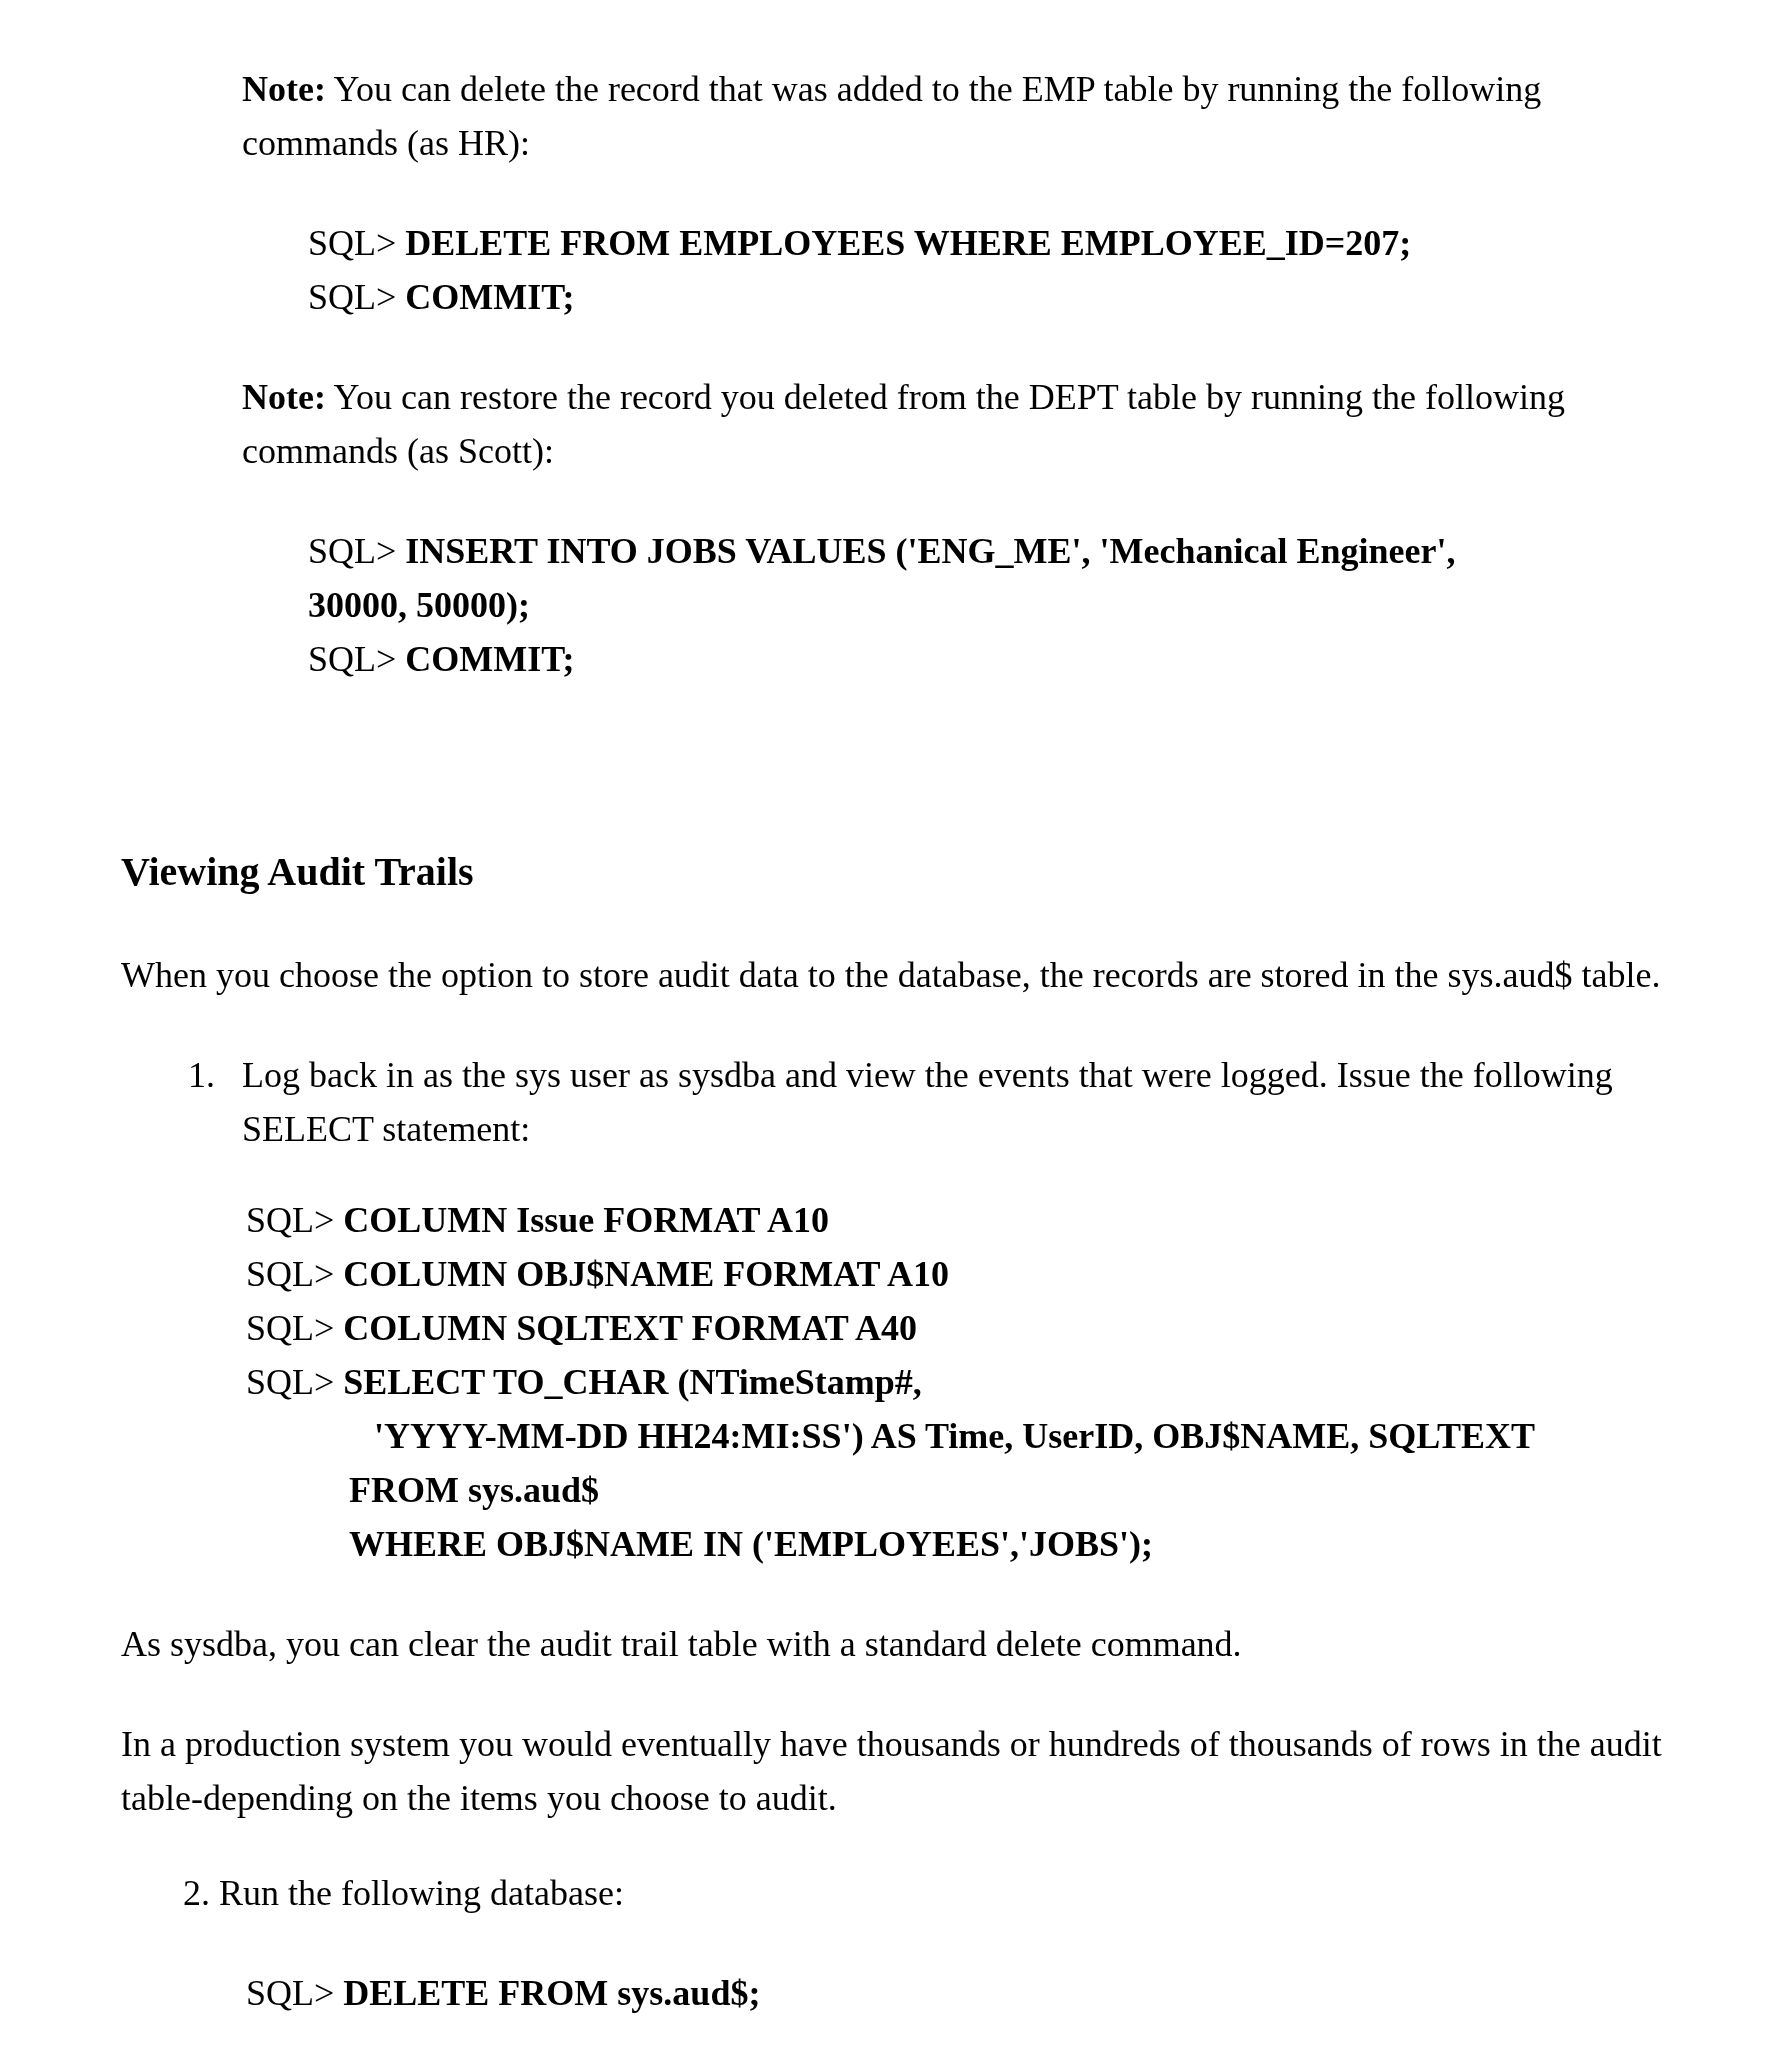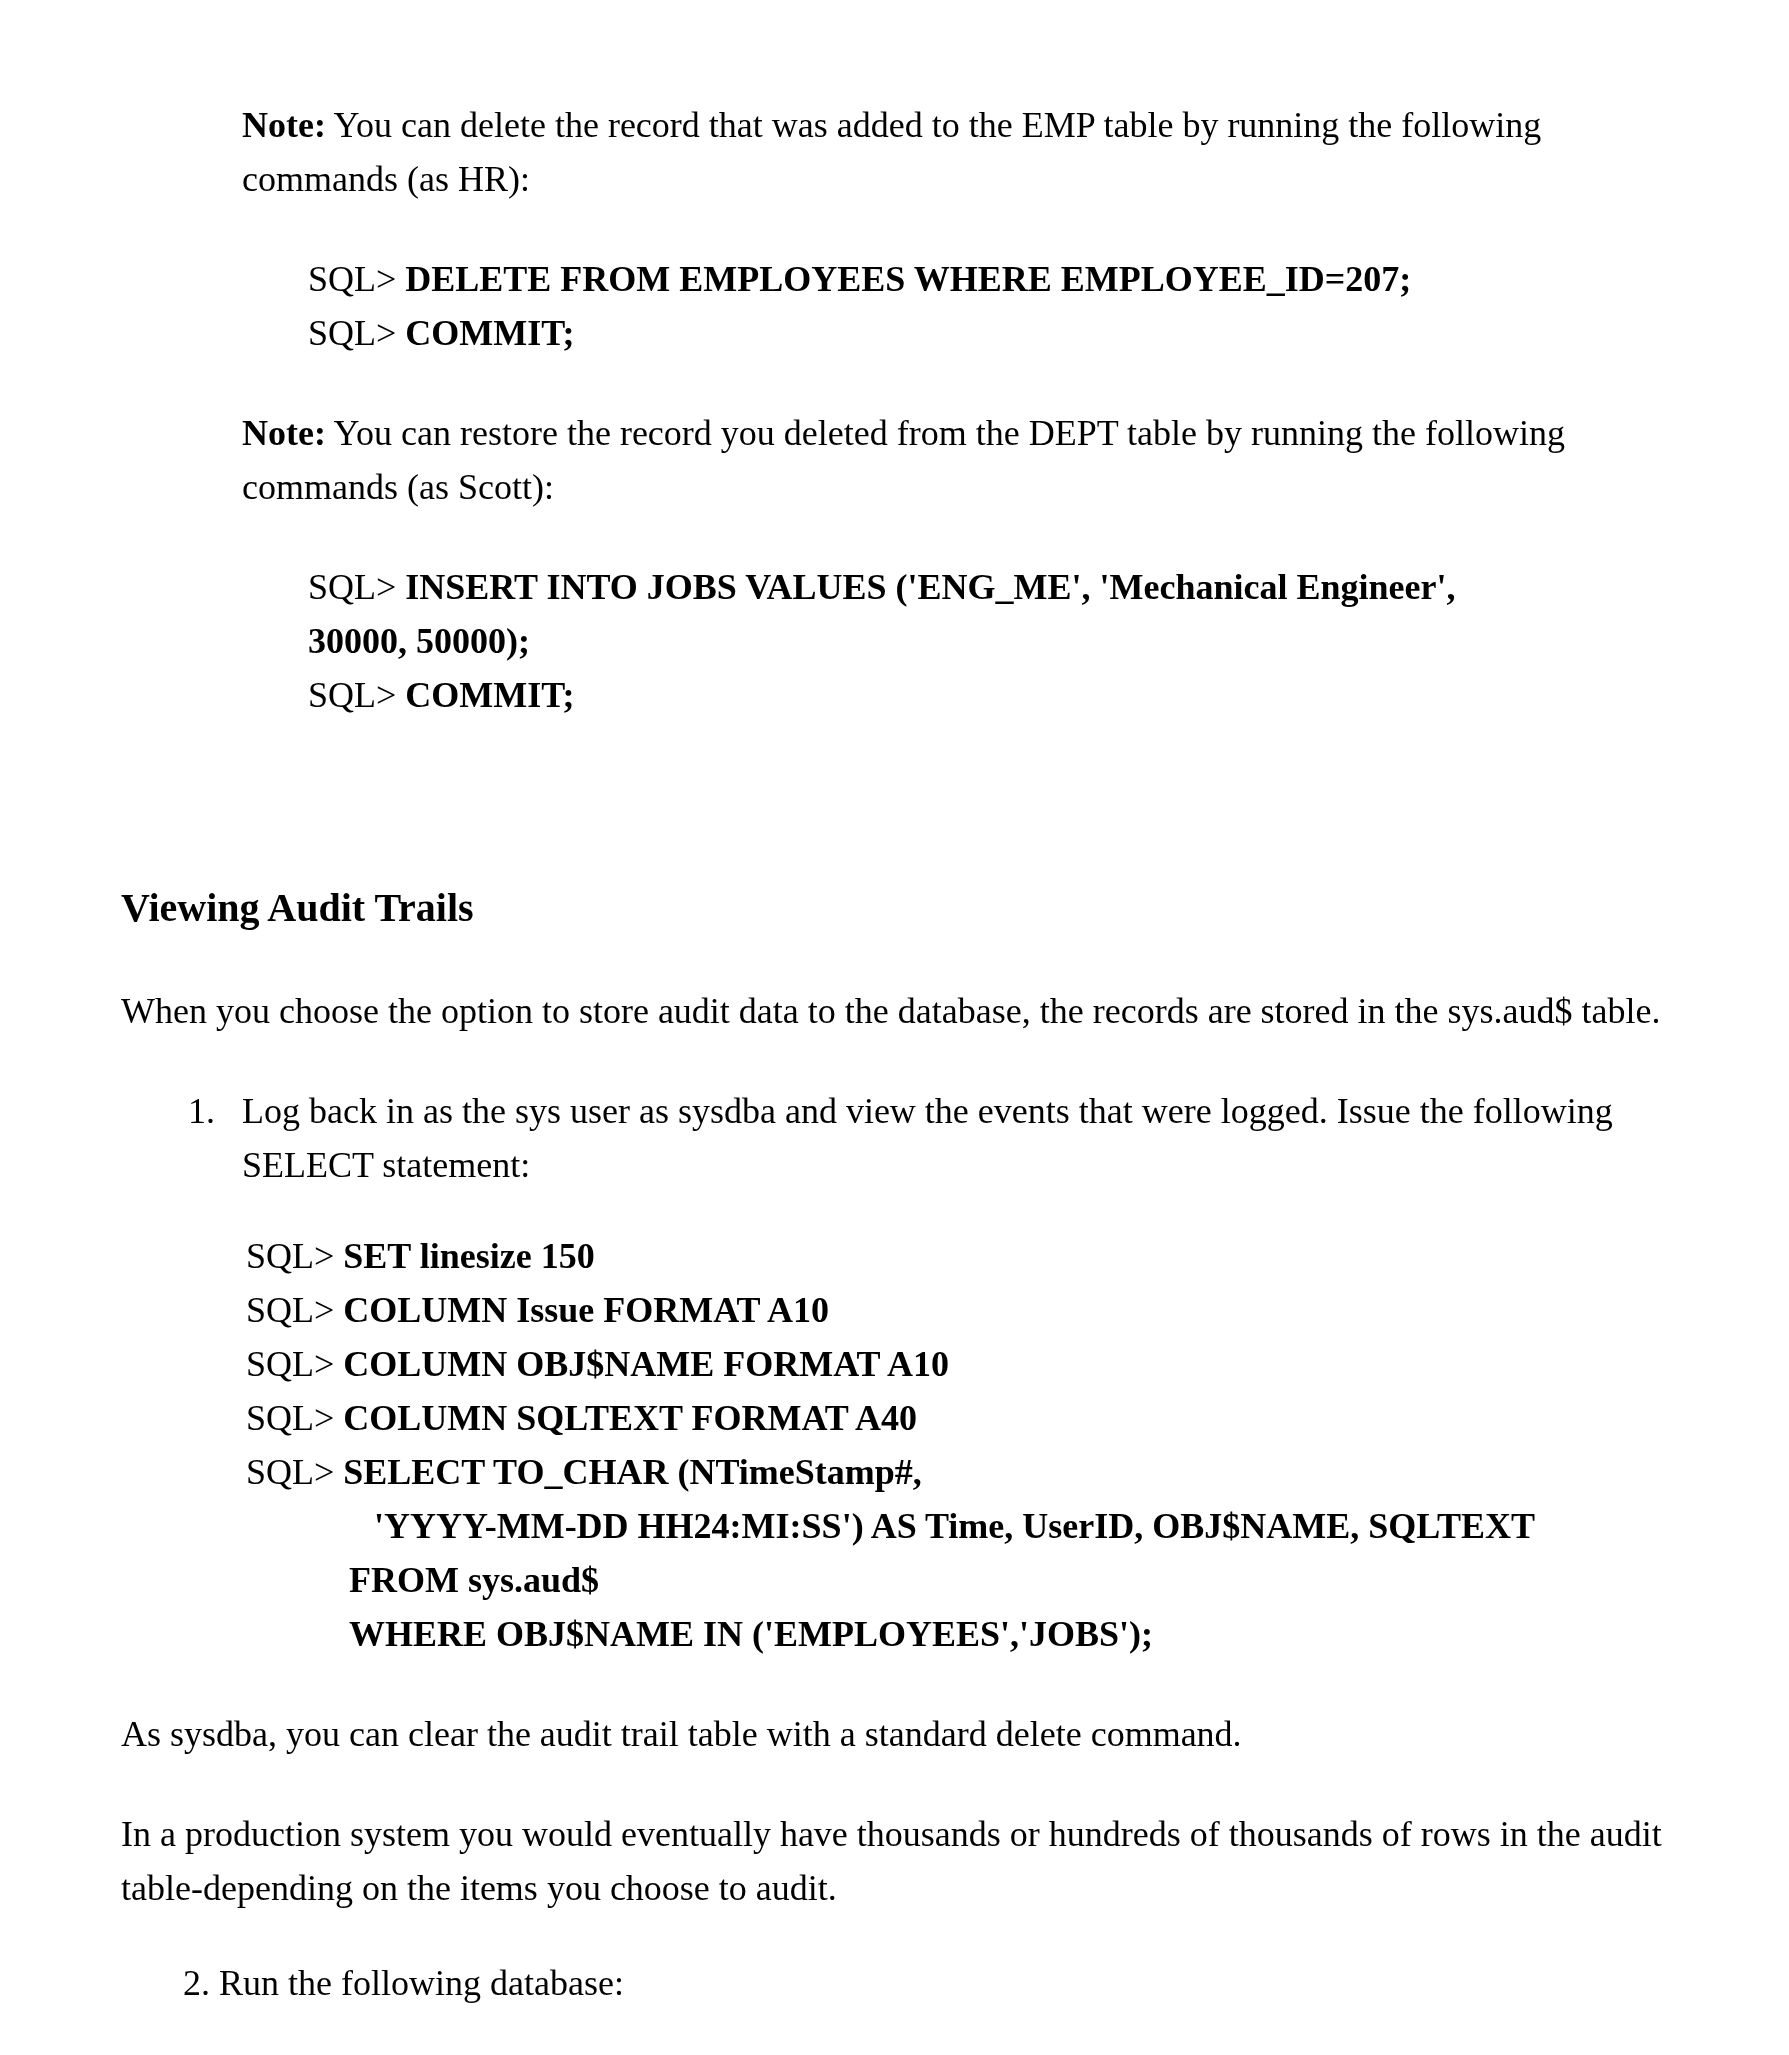--- a/index.html
+++ b/index.html
@@ -13,21 +13,21 @@
     font-size: 36px;
     line-height: 1.5;
     color: #000000;
   }
   .page {
     width: 1790px;
     height: 2264px;
     padding: 62px 90px 0 121px;
     overflow: hidden;
   }
-  .block { margin-bottom: 46px; margin-top: 36px; }
+  .block { margin-bottom: 46px; }
   .note { margin-left: 121px; }
   .note .note-label { font-weight: bold; }
   .sql-block { margin-left: 187px; }
   .sql-block-list { margin-left: 125px; }
   .sql-cmd { font-weight: bold; }
   .heading {
     font-weight: bold;
     font-size: 40px;
     margin-top: 156px;
     margin-bottom: 46px;
@@ -67,21 +67,20 @@
   <h2 class="heading">Viewing Audit Trails</h2>
 
   <p class="block">When you choose the option to store audit data to the database, the records are stored in the sys.aud$ table.</p>
 
   <div class="list-item">
     <span class="list-number">1.</span>
     <span class="list-text">Log back in as the sys user as sysdba and view the events that were logged. Issue the following SELECT statement:</span>
   </div>
 
   <div class="block sql-block-list">
-    <div class="sql-line"><span class="sql-prefix">SQL&gt; </span><span class="sql-cmd">SET linesize 150</span></div>
     <div class="sql-line"><span class="sql-prefix">SQL&gt; </span><span class="sql-cmd">COLUMN Issue FORMAT A10</span></div>
     <div class="sql-line"><span class="sql-prefix">SQL&gt; </span><span class="sql-cmd">COLUMN OBJ$NAME FORMAT A10</span></div>
     <div class="sql-line"><span class="sql-prefix">SQL&gt; </span><span class="sql-cmd">COLUMN SQLTEXT FORMAT A40</span></div>
     <div class="sql-line"><span class="sql-prefix">SQL&gt; </span><span class="sql-cmd">SELECT TO_CHAR (NTimeStamp#,</span></div>
     <div class="sql-line ind-2"><span class="sql-cmd">'YYYY-MM-DD HH24:MI:SS') AS Time, UserID, OBJ$NAME, SQLTEXT</span></div>
     <div class="sql-line ind-1"><span class="sql-cmd">FROM sys.aud$</span></div>
     <div class="sql-line ind-1"><span class="sql-cmd">WHERE OBJ$NAME IN ('EMPLOYEES','JOBS');</span></div>
   </div>
 
   <p class="block">As sysdba, you can clear the audit trail table with a standard delete command.</p>

